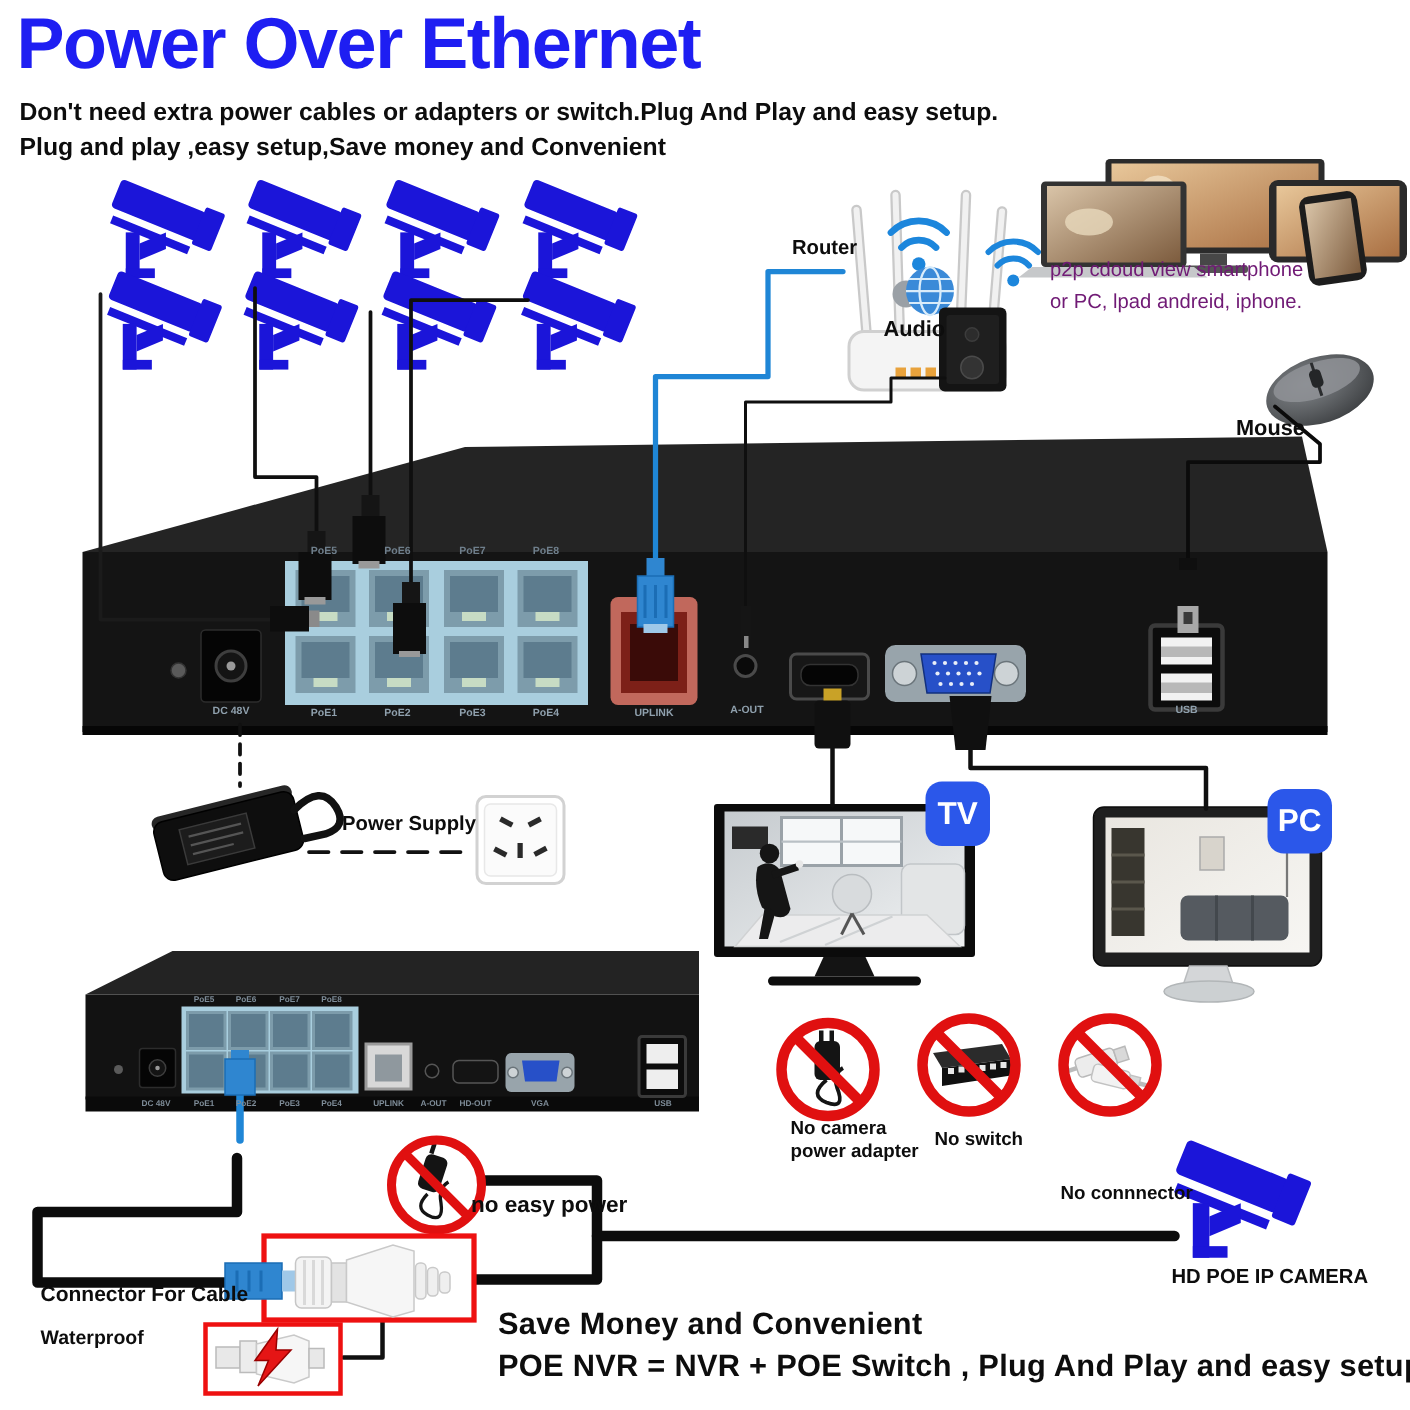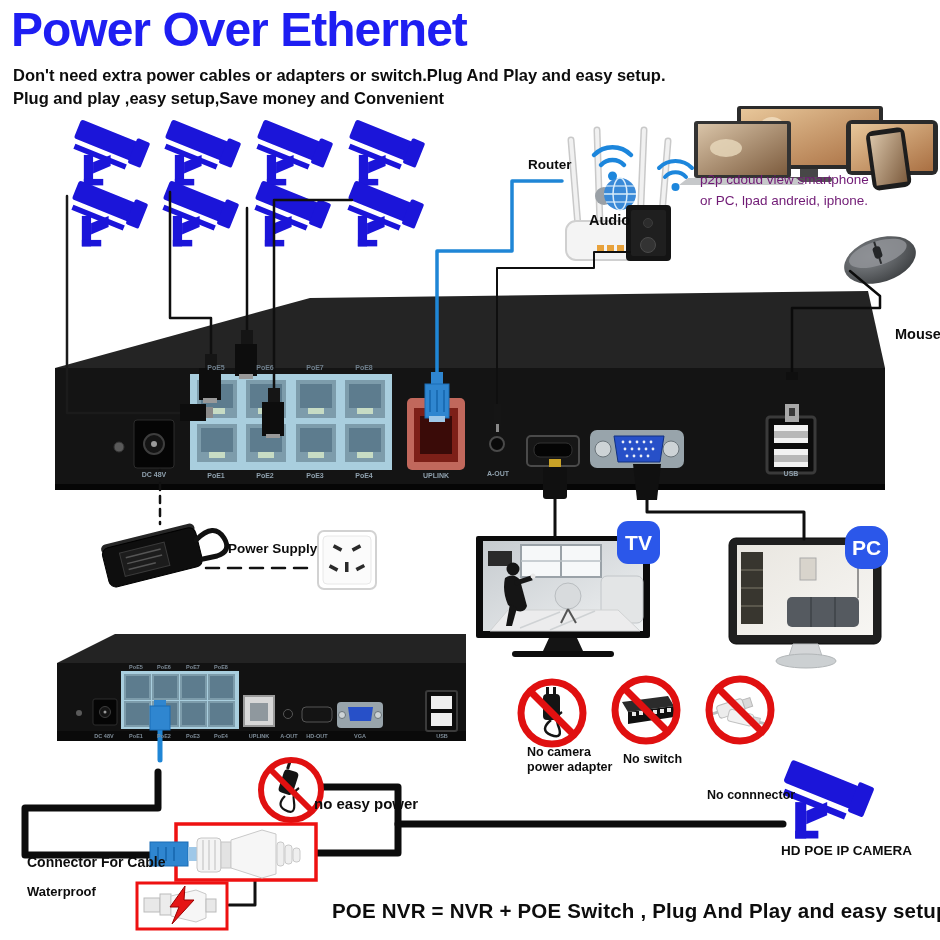--- a/index.html
+++ b/index.html
@@ -469,27 +469,27 @@
 
   <use href="#cam" x="774" y="758" width="124" height="86" fill="#1b15d9"></use>
 </svg>
 
 <div class="lbl title">Power Over Ethernet</div>
 <div class="lbl sub1">Don't need extra power cables or adapters or switch.Plug And Play and easy setup.</div>
 <div class="lbl sub2">Plug and play ,easy setup,Save money and Convenient</div>
 
 <div class="lbl cap" style="left:512px;top:157px;">Router</div>
 <div class="lbl" style="left:589px;top:212px;font-size:14.5px;">Audio</div>
-<div class="lbl" style="left:895px;top:278px;font-size:14.5px;margin-top:48px;">Mouse</div>
+<div class="lbl" style="left:824px;top:278px;font-size:14.5px;">Mouse</div>
 <div class="lbl p2p" style="left:700px;top:172px;">p2p cdoud view smartphone</div>
 <div class="lbl p2p" style="left:700px;top:193px;">or PC, lpad andreid, iphone.</div>
 <div class="lbl cap" style="left:212px;top:541px;">Power Supply</div>
 
 <div class="badge" style="left:617px;top:521px;">TV</div>
-<div class="badge" style="left:845px;top:526px;border-radius:16px;">PC</div>
+<div class="badge" style="left:845px;top:526px;">PC</div>
 
 <span class="plabel" style="left:154px;top:471px;">DC 48V</span>
 <span class="plabel" style="left:216px;top:472px;">PoE1</span>
 <span class="plabel" style="left:265px;top:472px;">PoE2</span>
 <span class="plabel" style="left:315px;top:472px;">PoE3</span>
 <span class="plabel" style="left:364px;top:472px;">PoE4</span>
 <span class="plabel dark" style="left:216px;top:364px;">PoE5</span>
 <span class="plabel dark" style="left:265px;top:364px;">PoE6</span>
 <span class="plabel dark" style="left:315px;top:364px;">PoE7</span>
 <span class="plabel dark" style="left:364px;top:364px;">PoE8</span>
@@ -514,15 +514,16 @@
 
 <div class="lbl small-note" style="left:527px;top:745px;">No camera</div>
 <div class="lbl small-note" style="left:527px;top:760px;">power adapter</div>
 <div class="lbl small-note" style="left:623px;top:752px;">No switch</div>
 <div class="lbl small-note" style="left:707px;top:788px;">No connnector</div>
 <div class="lbl" style="left:314px;top:795px;font-size:15px;">no easy power</div>
 
 <div class="lbl" style="left:27px;top:884px;font-size:13px;">Waterproof</div>
 <div class="lbl" style="left:27px;top:854px;font-size:14px;">Connector For Cable</div>
 <div class="lbl" style="left:781px;top:843px;font-size:13.5px;">HD POE IP CAMERA</div>
+<div class="lbl foot" style="left:332px;top:871px;">Save Money and Convenient</div>
 <div class="lbl foot" style="left:332px;top:899px;">POE NVR = NVR + POE Switch , Plug And Play and easy setup.</div>
 
 </div>
 
 </body></html>

